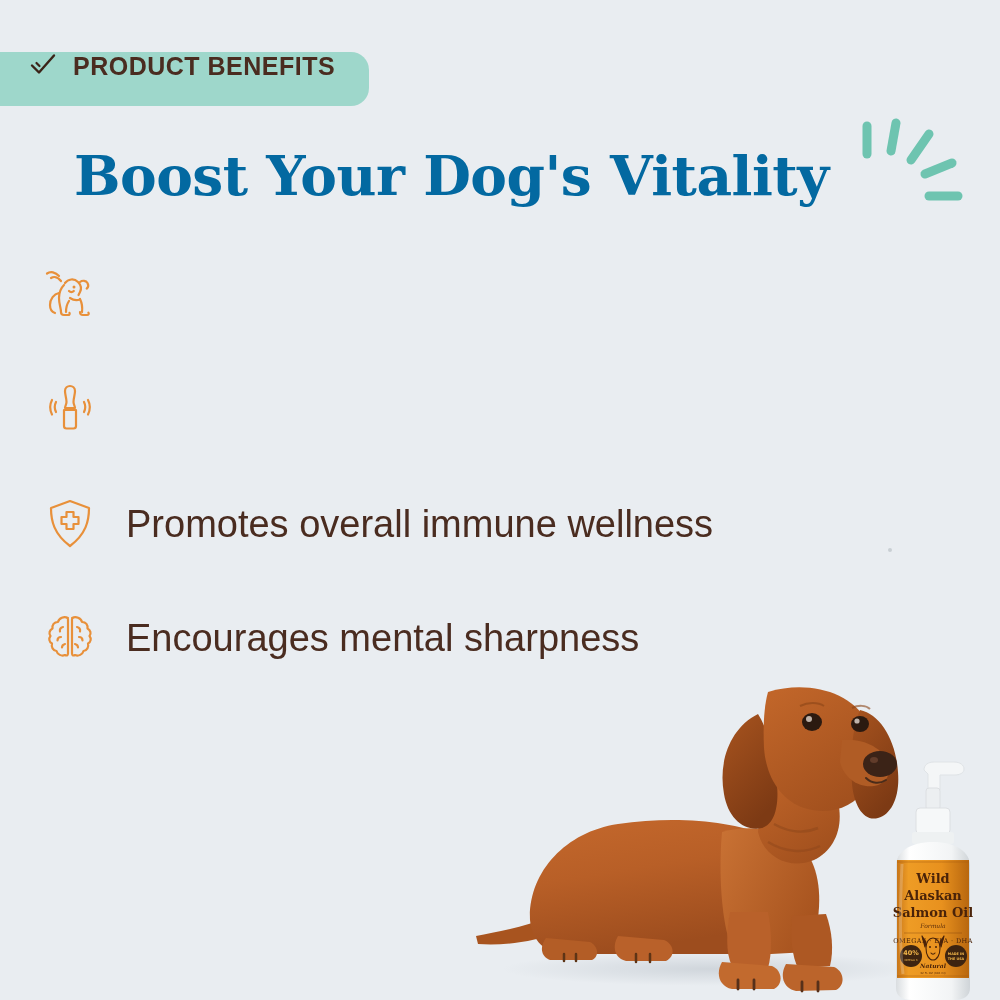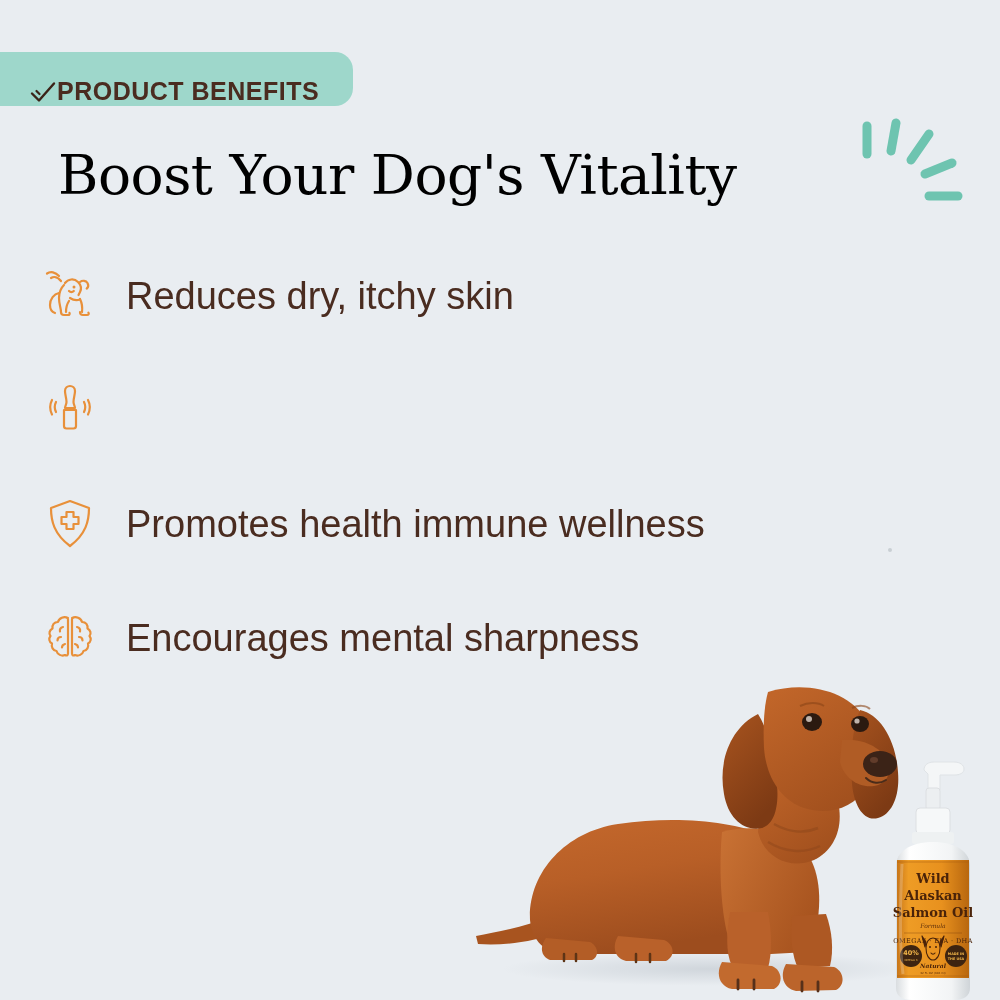--- a/index.html
+++ b/index.html
@@ -10,38 +10,38 @@
     position:relative;
     overflow:hidden;
   }
 
   
   .badge {
     position:absolute; left:0; top:52px;
     height:54px;
     background:#9ed7cb;
     border-radius:0 18px 18px 0;
-    display:flex; align-items:flex-end;
+    display:flex; align-items:flex-start;
     padding:0 34px 0 30px;
-    gap:1px;
+    gap:17px;
   }
   .badge-check { width:26px; height:26px; display:block; flex:none; }
   .badge-text {
     font-size:25px; font-weight:700; letter-spacing:.5px;
     color:#4a2c20; white-space:nowrap;
   }
 
   
   .headline {
-    position:absolute; left:58px; top:143px;
+    position:absolute; left:74px; top:143px;
     font-family:"DejaVu Serif", serif;
-    font-weight:400;
+    font-weight:700;
     font-size:55px;
     letter-spacing:-0.5px;
-    color:#000000;
+    color:#0369a1;
     white-space:nowrap;
   }
   .sparkle { position:absolute; left:855px; top:118px; width:125px; height:115px; }
 
   
   .benefits { position:absolute; left:0; top:258px; width:880px; }
   .benefit-row {
     display:flex; align-items:center;
     height:76px; margin-bottom:38px;
   }
@@ -107,21 +107,20 @@
           <path d="M25 20c-3 3-5 8-5 13 0 6 2 10 2 14"></path>
           <path d="M22 47c0 2 1 3 3 3h4c1.5 0 2-1 1.5-2.2"></path>
           <path d="M31 33c3 2 7 2.5 10 1.5"></path>
           <path d="M41 34c2 4 2.5 9 2 13"></path>
           <path d="M41 47c0 2 1.2 3 3 3h4c1.6 0 2.2-1.2 1.4-2.4"></path>
           <path d="M20 28c-5 1-9 6-9 12 0 4 2 7 5 8"></path>
           <path d="M30 36c-2 3-3 7-3 11"></path>
         </g>
       </svg>
     </span>
-    <span class="benefit-label">Reduces dry, itchy skin</span>
   </div>
 
   <div class="benefit-row">
     <span class="benefit-icon">
       <svg width="62" height="62" viewBox="0 0 62 62">
         <g fill="none" stroke="#e8903a" stroke-width="2.2" stroke-linecap="round" stroke-linejoin="round">
           <path d="M26 12c0-3 2.5-5 5-5s5 2 5 5c0 4-1.5 7-1.5 11 0 2.5 1.5 4 1.5 6H26c0-2 1.5-3.5 1.5-6C27.5 19 26 16 26 12z"></path>
           <path d="M25 31h12v16c0 1.5-1 2.5-2.5 2.5h-7C26 49.5 25 48.5 25 47V31z"></path>
           <path d="M17 23c-1.5 3-1.5 7 0 10"></path>
           <path d="M13 21c-2.2 4.2-2.2 10 0 14.5"></path>
@@ -134,21 +133,21 @@
 
   <div class="benefit-row">
     <span class="benefit-icon">
       <svg width="62" height="62" viewBox="0 0 62 62">
         <g fill="none" stroke="#e8903a" stroke-width="2.2" stroke-linecap="round" stroke-linejoin="round">
           <path d="M31 8 L50 15c0 13-3 26-19 38C15 41 12 28 12 15L31 8z"></path>
           <path d="M27.5 19h7v5h5v7h-5v5h-7v-5h-5v-7h5v-5z"></path>
         </g>
       </svg>
     </span>
-    <span class="benefit-label">Promotes health immune wellness</span>
+    <span class="benefit-label">Promotes overall immune wellness</span>
   </div>
 
 
   <div class="benefit-row">
     <span class="benefit-icon">
       <svg width="62" height="62" viewBox="0 0 62 62">
         <g fill="none" stroke="#e8903a" stroke-width="2.2" stroke-linecap="round" stroke-linejoin="round">
           <path d="M29 11c-4-2-9 0-10 4-4 0-6 3-5.5 6.5-3 1.5-4 5-2 7.5-2 2.5-1.5 6 1.5 7.5-1 3.5 1 7 4.5 7.5 1 3.5 5 5.5 8.5 4 1.5 1 3 .5 3-1.5V12.5c0-1-.5-1.5-1-1.5z"></path>
           <path d="M33 11c4-2 9 0 10 4 4 0 6 3 5.5 6.5 3 1.5 4 5 2 7.5 2 2.5 1.5 6-1.5 7.5 1 3.5-1 7-4.5 7.5-1 3.5-5 5.5-8.5 4-1.5 1-3 .5-3-1.5V12.5c0-1 .5-1.5 1-1.5z"></path>
           <path d="M24 20c-2.5.5-3.5 2.5-3 4.5M22 30c-2 0-3.5 1.5-3.5 3.5M26 37c-2 .5-3 2-3 3.5"></path>

